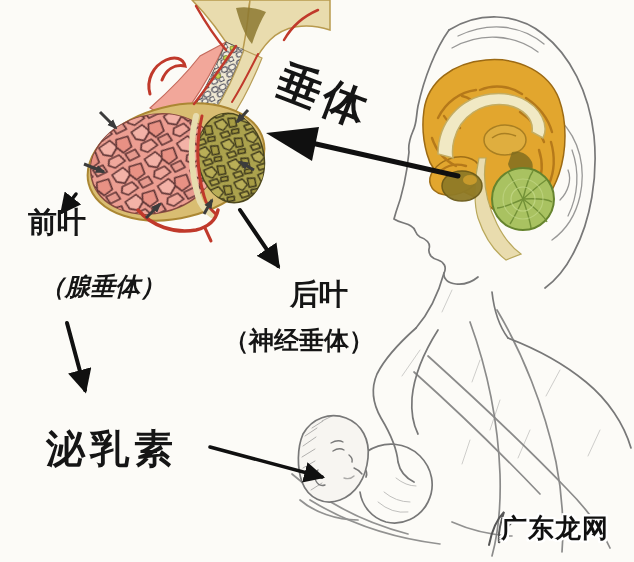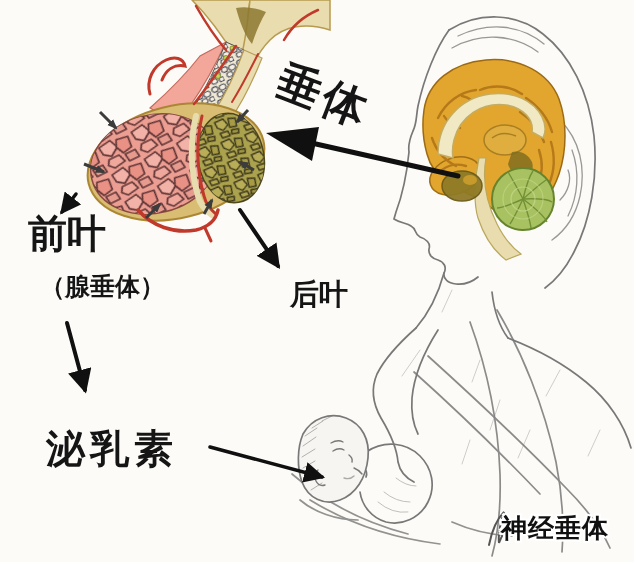--- a/index.html
+++ b/index.html
@@ -17,22 +17,22 @@
     font-weight:bold;
     white-space:nowrap;
     line-height:1;
   }
   .lbl-pituitary{
     left:287px;top:58px;
     font-size:44px;letter-spacing:4px;
     transform:rotate(21deg);
     transform-origin:left top;
   }
-  .lbl-anterior{left:28px;top:214px;font-size:39px;}
-  .lbl-anterior-alt{left:40px;top:274px;font-size:25px;}
+  .lbl-anterior{left:28px;top:208px;font-size:29px;}
+  .lbl-anterior-alt{left:40px;top:274px;font-size:25px;font-style:italic;}
   .lbl-posterior{left:256px;top:280px;font-size:29px;margin-left:34px;}
   .lbl-posterior-alt{left:224px;top:328px;font-size:25px;}
   .lbl-hormone{left:46px;top:413px;font-size:39px;letter-spacing:5px;margin-top:16px;}
   .lbl-hormone-en{left:39px;top:483px;font-size:41px;font-style:italic;letter-spacing:1px;}
   .lbl-watermark{
     left:501px;top:515px;
     font-size:26px;letter-spacing:1px;color:#101010;
     text-shadow:
       -2px -2px 0 #fff, 2px -2px 0 #fff, -2px 2px 0 #fff, 2px 2px 0 #fff,
       0 -2px 0 #fff, 0 2px 0 #fff, -2px 0 0 #fff, 2px 0 0 #fff;
@@ -270,16 +270,17 @@
     <path d="M210,447 L322,477" stroke-width="3.5" marker-end="url(#mArr)"></path>
   </g>
 
   <path d="M489,545 C492,530 498,518 504,512 C500,524 498,534 499,543 C504,530 510,522 518,518" fill="none" stroke="#555" stroke-width="2" stroke-linecap="round"></path>
 </svg>
 
 <div class="lbl lbl-pituitary">垂体</div>
 <div class="lbl lbl-anterior">前叶</div>
 <div class="lbl lbl-anterior-alt">（腺垂体）</div>
 <div class="lbl lbl-posterior">后叶</div>
+<div class="lbl lbl-posterior-alt">（神经垂体）</div>
 <div class="lbl lbl-hormone">泌乳素</div>
-<div class="lbl lbl-watermark">神经垂体</div>
+<div class="lbl lbl-watermark">广东龙网</div>
 
 </div>
 
 </body></html>

